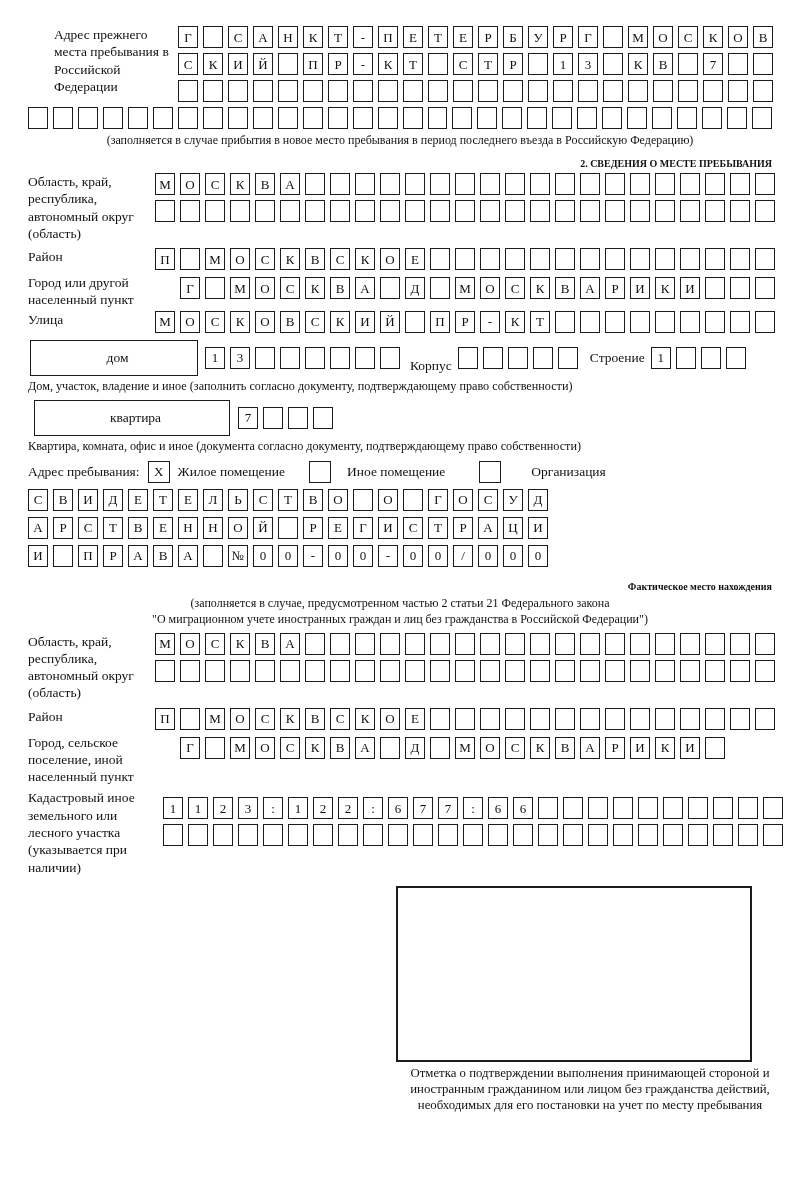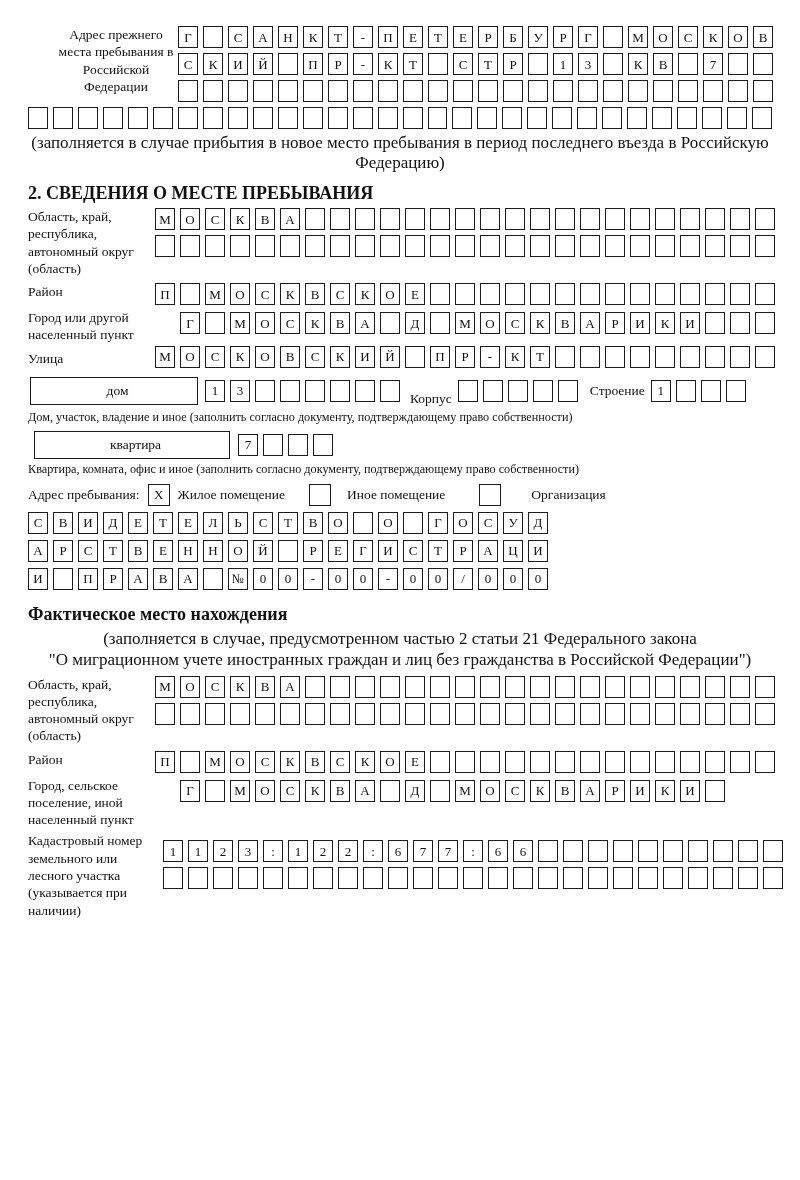--- a/index.html
+++ b/index.html
@@ -7,42 +7,42 @@
        font-family:"Liberation Serif","DejaVu Serif",serif;color:#111;}
   .page{box-sizing:border-box;width:800px;height:1180px;padding:16px 28px 0 28px;}
   .header-note{text-align:right;font-size:14px;padding-right:28px;}
   .field{display:flex;align-items:flex-start;margin-top:8px;}
   .flabel{font-size:13.5px;line-height:1.28;flex:0 0 auto;}
   .rows{display:flex;flex-direction:column;gap:5px;}
   .cellrow{display:flex;gap:5px;}
   .cell{box-sizing:border-box;width:20px;height:22px;border:1.6px solid #1c1c1c;
         display:flex;align-items:center;justify-content:center;
         font-size:13px;line-height:1;}
-  .note{font-size:17px;text-align:center;margin-top:4px;}
-  .heading{font-size:18px;font-weight:bold;text-align:left;margin:10px 0 4px 0;}
-  .labelbox{box-sizing:border-box;border:1.6px solid #1c1c1c;height:28px;
+  .note{font-size:12px;text-align:center;margin-top:4px;}
+  .heading{font-size:10px;font-weight:bold;text-align:right;margin:10px 0 4px 0;}
+  .labelbox{box-sizing:border-box;border:1.6px solid #1c1c1c;height:36px;
         display:flex;align-items:center;justify-content:center;font-size:13.5px;padding-left:7px;}
   .inline-row{display:flex;align-items:center;margin-top:9px;}
   .smalllbl{font-size:13.5px;}
   .checkbox{box-sizing:border-box;width:22px;height:22px;border:1.6px solid #1c1c1c;
         display:flex;align-items:center;justify-content:center;font-size:13px;}
   .leftnote{font-size:12.2px;text-align:left;margin-top:3px;}
   .stamp-wrap{margin-left:352px;width:420px;margin-top:10px;}
   .stamp-box{box-sizing:border-box;margin-left:16px;width:356px;height:176px;
         border:2px solid #1c1c1c;}
   .stamp-note{font-size:12.8px;text-align:center;line-height:1.25;margin-top:4px;}
 </style>
 </head>
 <body>
 
 <div class="page">
 
 
   <div class="field" style="margin-top:10px;">
-    <div class="flabel" style="width:150px;padding-left:26px;box-sizing:border-box;text-align:center;">Адрес прежнего места пребывания в Российской Федерации</div>
+    <div class="flabel" style="width:150px;padding-left:26px;box-sizing:border-box;">Адрес прежнего места пребывания в Российской Федерации</div>
     <div class="rows">
       <div class="cellrow">
           <div class="cell">Г</div>
           <div class="cell"></div>
           <div class="cell">С</div>
           <div class="cell">А</div>
           <div class="cell">Н</div>
           <div class="cell">К</div>
           <div class="cell">Т</div>
           <div class="cell">-</div>
@@ -267,21 +267,21 @@
         <div class="cell">Р</div>
         <div class="cell">И</div>
         <div class="cell">К</div>
         <div class="cell">И</div>
         <div class="cell"></div>
         <div class="cell"></div>
         <div class="cell"></div>
       </div>
   </div>
 
-  <div class="field" style="margin-top:2px;align-items:flex-end;">
+  <div class="field" style="margin-top:2px;">
     <div class="flabel" style="width:127px;">Улица</div>
     <div class="cellrow">
         <div class="cell">М</div>
         <div class="cell">О</div>
         <div class="cell">С</div>
         <div class="cell">К</div>
         <div class="cell">О</div>
         <div class="cell">В</div>
         <div class="cell">С</div>
         <div class="cell">К</div>
@@ -337,21 +337,21 @@
 
   <div class="inline-row" style="margin-top:6px;margin-left:6px;">
     <div class="labelbox" style="width:196px;font-family:Liberation Serif, serif;">квартира</div>
     <div class="cellrow" style="margin-left:8px;">
         <div class="cell">7</div>
         <div class="cell"></div>
         <div class="cell"></div>
         <div class="cell"></div>
       </div>
   </div>
-  <div class="leftnote">Квартира, комната, офис и иное (заполнить согласно документу, подтверждающему право собственности)</div>
+  <div class="leftnote">Квартира, комната, офис и иное (документа согласно документу, подтверждающему право собственности)</div>
 
   <div class="inline-row" style="margin-top:7px;">
     <div class="smalllbl">Адрес пребывания:</div>
     <div class="checkbox" style="margin-left:8px;">X</div>
     <div class="smalllbl" style="margin-left:8px;">Жилое помещение</div>
     <div class="checkbox" style="margin-left:24px;"></div>
     <div class="smalllbl" style="margin-left:16px;">Иное помещение</div>
     <div class="checkbox" style="margin-left:34px;"></div>
     <div class="smalllbl" style="margin-left:30px;">Организация</div>
   </div>
@@ -547,21 +547,21 @@
         <div class="cell">А</div>
         <div class="cell">Р</div>
         <div class="cell">И</div>
         <div class="cell">К</div>
         <div class="cell">И</div>
         <div class="cell"></div>
       </div>
   </div>
 
   <div class="field" style="margin-top:4px;">
-    <div class="flabel" style="width:135px;">Кадастровый номер земельного или лесного участка (указывается при наличии)</div>
+    <div class="flabel" style="width:135px;">Кадастровый иное земельного или лесного участка (указывается при наличии)</div>
     <div class="rows" style="margin-top:8px;">
       <div class="cellrow">
           <div class="cell">1</div>
           <div class="cell">1</div>
           <div class="cell">2</div>
           <div class="cell">3</div>
           <div class="cell">:</div>
           <div class="cell">1</div>
           <div class="cell">2</div>
           <div class="cell">2</div>
@@ -606,14 +606,18 @@
           <div class="cell"></div>
           <div class="cell"></div>
           <div class="cell"></div>
           <div class="cell"></div>
           <div class="cell"></div>
           <div class="cell"></div>
         </div>
     </div>
   </div>
 
+  <div class="stamp-wrap">
+    <div class="stamp-box"></div>
+    <div class="stamp-note">Отметка о подтверждении выполнения принимающей стороной и иностранным гражданином или лицом без гражданства действий, необходимых для его постановки на учет по месту пребывания</div>
+  </div>
 
 </div>
 
 </body></html>

